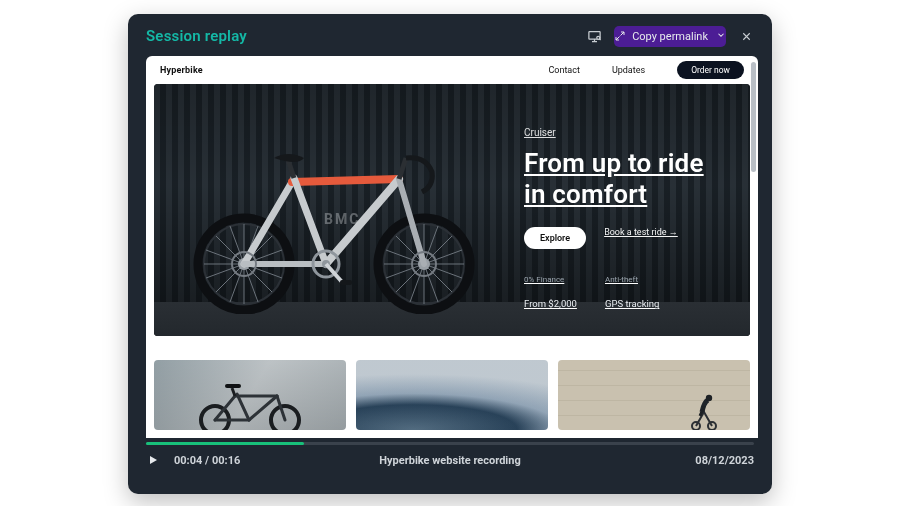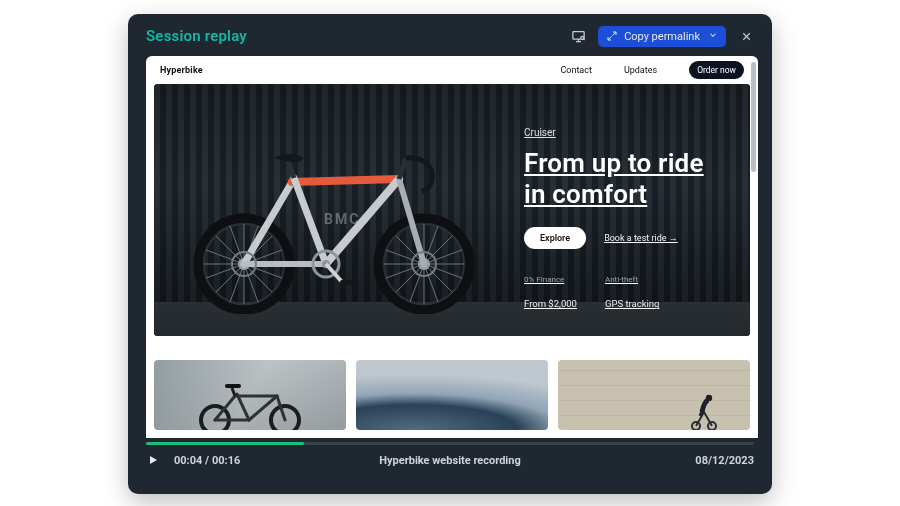--- a/index.html
+++ b/index.html
@@ -8,53 +8,53 @@
     position: absolute; left: 128px; top: 14px; width: 644px; height: 480px;
     background: #1f2731; border-radius: 10px; overflow: hidden;
     box-shadow: 0 8px 24px rgba(0,0,0,0.25);
     display: flex; flex-direction: column;
   }
   
   .header { display:flex; align-items:center; justify-content:space-between; padding: 10px 14px 8px 18px; }
   .header-title { color:#14b8a6; font-size:15px; font-weight:600; letter-spacing:.2px; }
   .header-actions { display:flex; align-items:center; gap:8px; }
   .icon-btn { width:24px; height:24px; display:flex; align-items:center; justify-content:center; color:#c7ccd1; border-radius:4px; cursor:pointer; }
-  .copy-btn { display:flex; align-items:flex-start; gap:6px; background:#1d4ed8; color:#e6e9ec; font-size:11px; padding:4px 8px; border-radius:5px; cursor:pointer; }
+  .copy-btn { display:flex; align-items:flex-start; gap:6px; background:#4c1d95; color:#e6e9ec; font-size:11px; padding:4px 0; border-radius:5px; cursor:pointer; }
   .copy-btn svg { flex:none; }
   .chev { margin-left:2px; }
 
   
   .viewport-wrap { flex:1; min-height:0; padding: 0 14px 0 18px; }
   .viewport { position:relative; width:100%; height:100%; background:#fff; border-radius:6px 6px 0 0; overflow:hidden; }
   .scrollbar { position:absolute; right:2px; top:6px; width:5px; height:110px; background:#b9bfc6; border-radius:3px; }
 
   
   .site-header { height:28px; display:flex; align-items:center; justify-content:space-between; padding:0 14px; font-size:9px; color:#111; }
   .brand { font-weight:700; letter-spacing:.2px; }
   .nav { display:flex; align-items:center; gap:32px; }
   .nav a { color:#111; text-decoration:none; }
-  .order-btn { background:#0b1220; color:#fff; border-radius:999px; padding:4px 8px; font-size:8.5px; }
+  .order-btn { background:#0b1220; color:#fff; border-radius:999px; padding:4px 14px; font-size:8.5px; }
 
   
   .hero { position:relative; margin:0 8px; height:252px; border-radius:4px; overflow:hidden;
           background:#1b2228; }
   .hero::before { 
     content:""; position:absolute; inset:0;
     background:
       linear-gradient(to bottom, rgba(0,0,0,.25), rgba(0,0,0,.05) 40%, rgba(0,0,0,.5)),
       repeating-linear-gradient(90deg, #2a3239 0 6px, #1a2127 6px 12px);
   }
   .hero-floor { position:absolute; left:0; right:0; bottom:0; height:34px;
     background:linear-gradient(#2a2f34,#23282d); }
   .bike-svg { position:absolute; left:20px; bottom:22px; width:320px; height:200px; }
 
   .hero-copy { position:absolute; top:43px; left:370px; right:24px; color:#fff;text-decoration:underline; }
   .eyebrow { font-size:10px; opacity:.85; margin-bottom:10px; }
   .headline { font-size:26px; font-weight:600; line-height:1.18; letter-spacing:.2px; }
-  .cta-row { display:flex; align-items:center; gap:18px; margin-top:18px; }
+  .cta-row { display:flex; gap:18px; margin-top:18px; }
   .pill { background:#fff; color:#111; font-size:9px; font-weight:600; padding:6px 16px; border-radius:999px; }
   .ghost-link { color:#fff; font-size:9px; opacity:.95; }
   .specs { display:flex; gap:28px; margin-top:26px; }
   .spec-label { font-size:8px; color:#9aa4ad; }
   .spec-value { font-size:9.5px; color:#e9edf1; margin-top:14px; }
 
   
   .cards { display:flex; gap:10px; margin:24px 8px 0 8px; height:70px; overflow:hidden; }
   .card { flex:1; border-radius:4px; overflow:hidden; position:relative; }
   .card.c1 { background:

